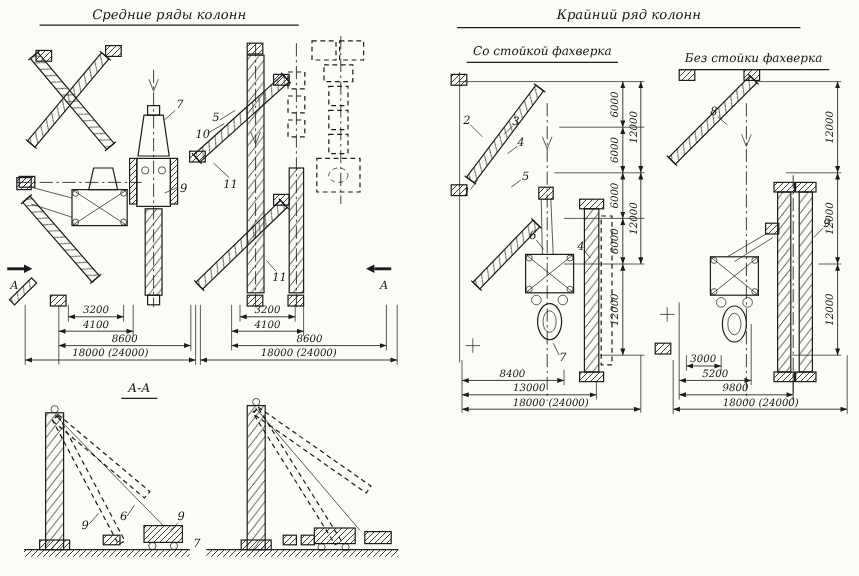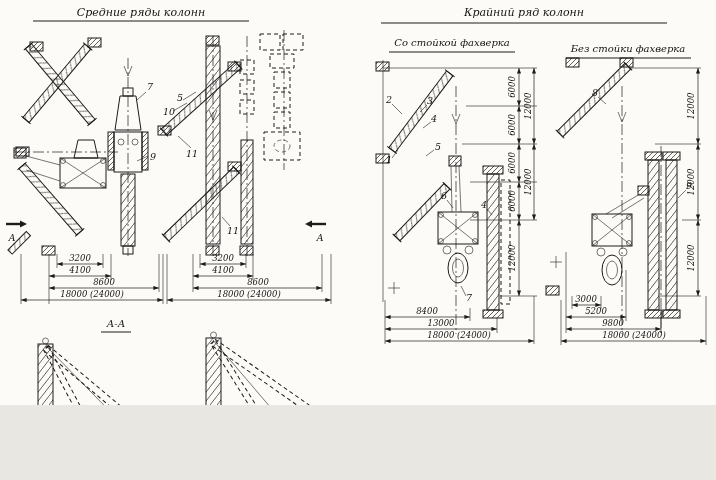--- a/index.html
+++ b/index.html
@@ -1,16 +1,16 @@
 <!DOCTYPE html>
 <html><head>
 <meta charset="utf-8">
 <style>
   html,body{margin:0;padding:0;background:#e9e7e2;}
-  .page{width:716px;height:405px;background:#fcfbf7;position:relative;overflow:hidden;}
+  .page{width:716px;height:480px;background:#fcfbf7;position:relative;overflow:hidden;}
   svg{display:block;}
   .ln{stroke:#1c1c1c;stroke-width:1;fill:none;}
   .thin{stroke:#1c1c1c;stroke-width:.6;fill:none;}
   .dash{stroke-dasharray:4 3;}
   .axis{stroke:#1c1c1c;stroke-width:.7;fill:none;stroke-dasharray:11 3 2 3;}
   .dim{stroke:#1c1c1c;stroke-width:.7;fill:none;marker-start:url(#arr);marker-end:url(#arr);}
   .col{fill:url(#hatch);stroke:#1c1c1c;stroke-width:1;}
   .lat{fill:url(#lat);stroke:#1c1c1c;stroke-width:1;}
   .sol{fill:#1c1c1c;stroke:none;}
   text{font-family:"DejaVu Serif","Liberation Serif",serif;font-style:italic;fill:#141414;}

